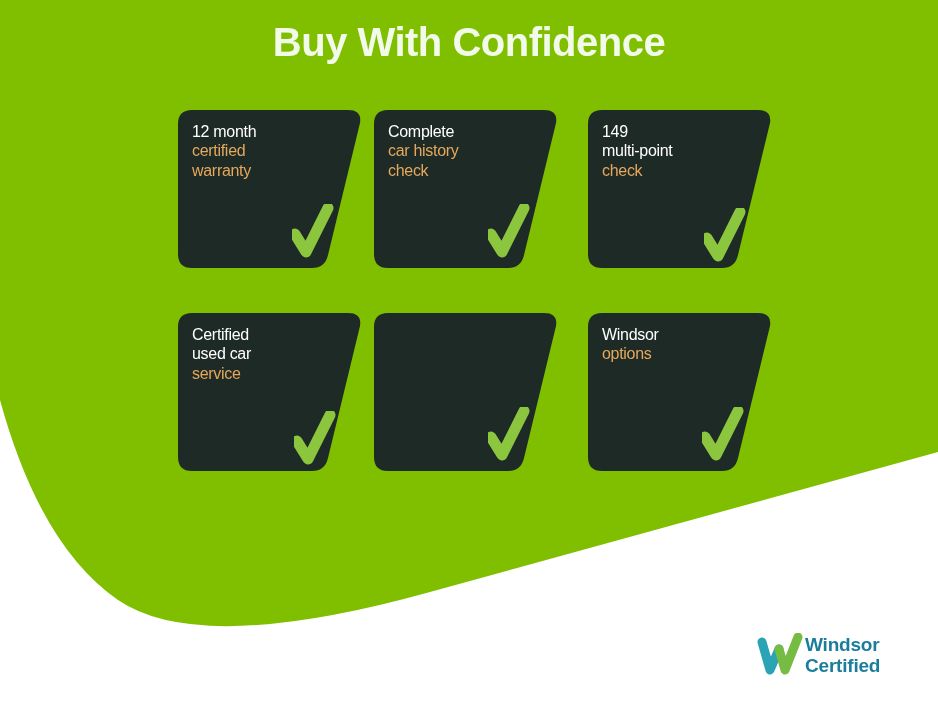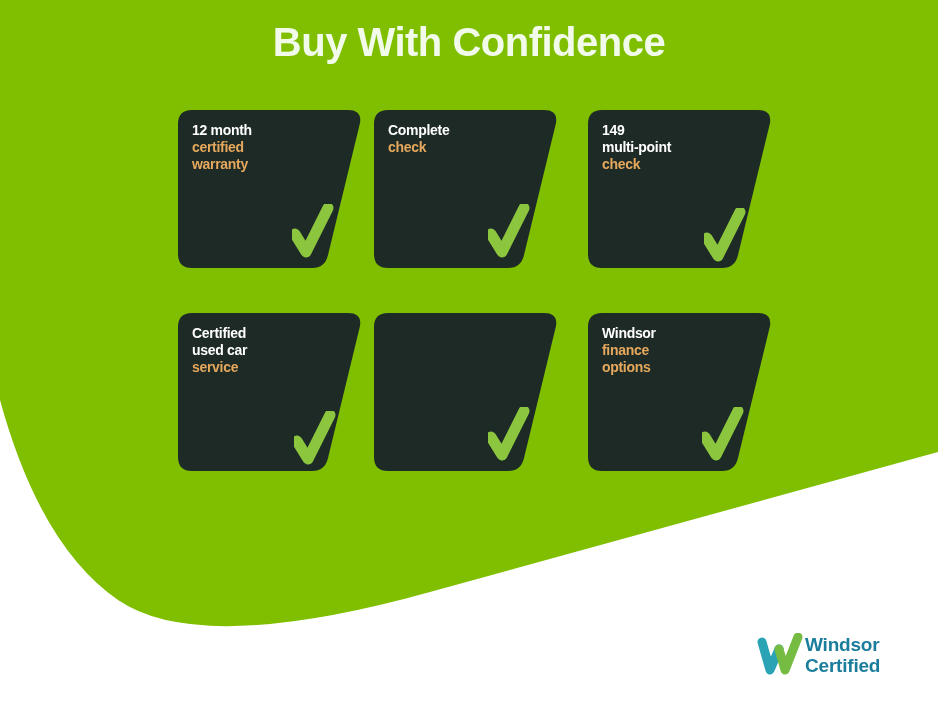--- a/index.html
+++ b/index.html
@@ -61,22 +61,22 @@
     position:absolute;
     left:0; top:0;
     width:184px; height:158px;
   }
 
   .card-text {
     position:absolute;
     left:14px; top:12px;
     width:152px;
     z-index:2;
-    font-size:14px;
-    font-weight:bold;
+    font-size:16px;
+    font-weight:normal;
     line-height:1.21;
     letter-spacing:-0.3px;
   }
   .line-white { color:#ffffff; display:block; white-space:nowrap; }
   .line-orange { color:#e5a85c; display:block; white-space:nowrap; }
 
   .check-wrap {
     position:absolute;
     right:28px; bottom:8px;
     width:42px; height:56px;
@@ -132,20 +132,21 @@
           <path d="M 3,30 L 14,48 L 36,4" stroke="#8cc63f" stroke-width="11" fill="none" stroke-linecap="round" stroke-linejoin="round"></path>
         </svg>
       </div>
 
       <div class="card col-2">
         <svg class="card-bg" viewBox="0 0 184 158">
           <path d="M 14,0 L 170,0 Q 184,0 182,13 L 150,145 Q 147,158 134,158 L 14,158 Q 0,158 0,144 L 0,14 Q 0,0 14,0 Z" fill="#1e2a26"></path>
         </svg>
         <div class="card-text">
           <span class="line-white">Complete</span>
+          <span class="line-orange">car history</span>
           <span class="line-orange">check</span>
         </div>
         <svg class="check-wrap" viewBox="0 0 42 56">
           <path d="M 3,30 L 14,48 L 36,4" stroke="#8cc63f" stroke-width="11" fill="none" stroke-linecap="round" stroke-linejoin="round"></path>
         </svg>
       </div>
 
       <div class="card col-3 tight">
         <svg class="card-bg" viewBox="0 0 184 158">
           <path d="M 14,0 L 170,0 Q 184,0 182,13 L 150,145 Q 147,158 134,158 L 14,158 Q 0,158 0,144 L 0,14 Q 0,0 14,0 Z" fill="#1e2a26"></path>
@@ -186,21 +187,20 @@
           <path d="M 3,30 L 14,48 L 36,4" stroke="#8cc63f" stroke-width="11" fill="none" stroke-linecap="round" stroke-linejoin="round"></path>
         </svg>
       </div>
 
       <div class="card col-3">
         <svg class="card-bg" viewBox="0 0 184 158">
           <path d="M 14,0 L 170,0 Q 184,0 182,13 L 150,145 Q 147,158 134,158 L 14,158 Q 0,158 0,144 L 0,14 Q 0,0 14,0 Z" fill="#1e2a26"></path>
         </svg>
         <div class="card-text">
           <span class="line-white">Windsor</span>
-          <span class="line-orange">finance</span>
           <span class="line-orange">options</span>
         </div>
         <svg class="check-wrap" viewBox="0 0 42 56">
           <path d="M 3,30 L 14,48 L 36,4" stroke="#8cc63f" stroke-width="11" fill="none" stroke-linecap="round" stroke-linejoin="round"></path>
         </svg>
       </div>
 
     </div>
   </div>
 

